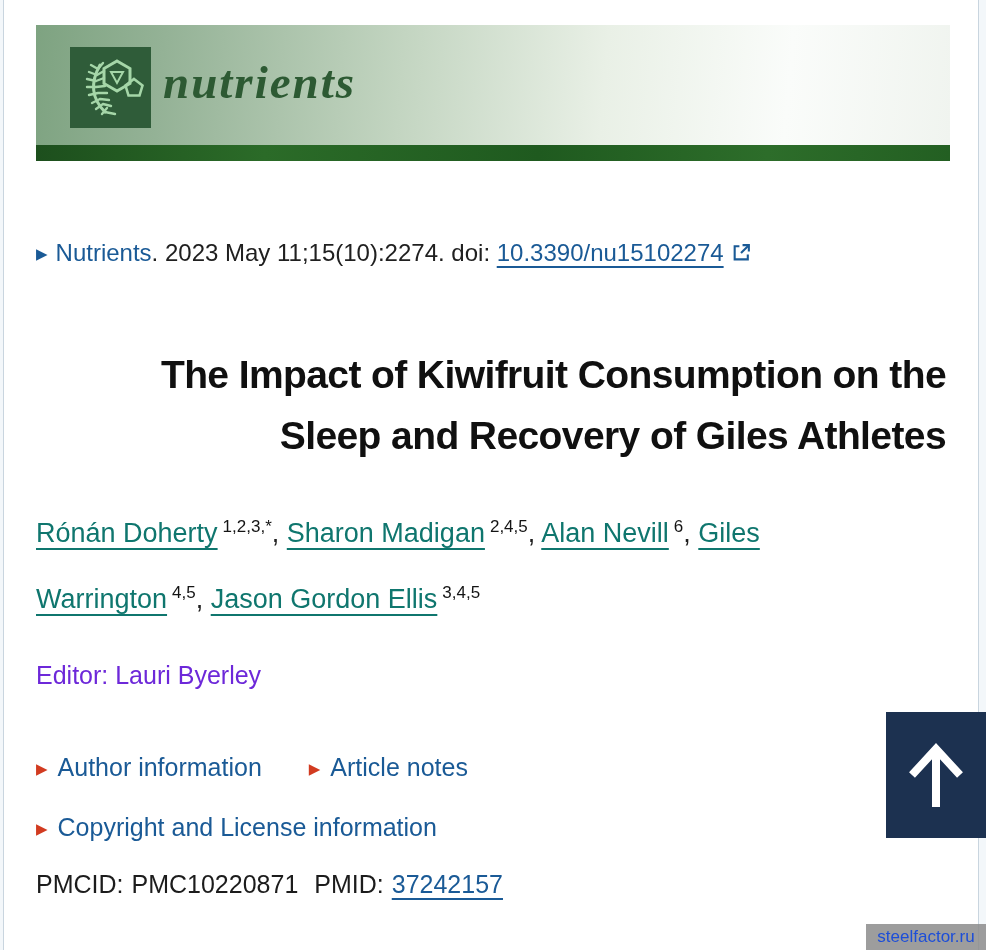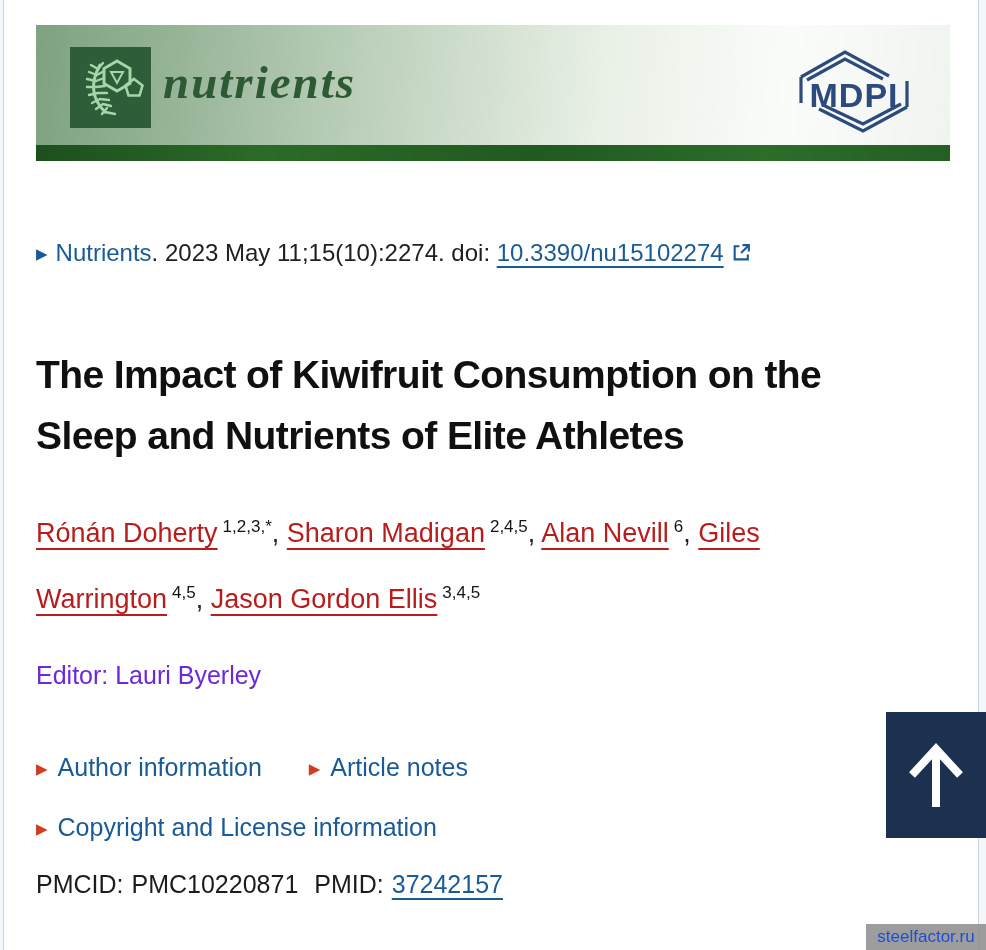--- a/index.html
+++ b/index.html
@@ -33,26 +33,26 @@
   .caret.red  { color:#d23b20; margin-right:10px; }
   a { cursor:pointer; }
   .blue-link { color:#1a5a96; text-decoration:none; }
   .u { text-decoration:underline; text-decoration-thickness:2px; text-underline-offset:5px; }
   .ext-icon { margin-left:7px; vertical-align:-2px; }
 
   
   .title { position:absolute; left:36px; top:344px; width:910px;
     font-size:39px; line-height:61px; font-weight:800; color:#101010;
     letter-spacing:-0.6px; }
-  .title span { display:block; white-space:nowrap; }
+  .title span { display:block; white-space:nowrap;text-align:right; }
 
   
   .authors { position:absolute; left:36px; top:497px; width:835px;
     font-size:27px; line-height:60px; color:#1f1f1f; }
-  .author-link { color:#b91c1c; text-decoration:underline;
+  .author-link { color:#0f766e; text-decoration:underline;
     text-decoration-thickness:2px; text-underline-offset:6px; }
   .authors sup { font-size:17px; margin-left:5px; color:#141414; }
 
   
   .editor { position:absolute; left:36px; top:661px; font-size:25px; color:#6d28d9; }
 
   
   .info-row { position:absolute; left:36px; font-size:25px; line-height:34px; }
   .info-row-1 { top:750px;text-align:center; }
   .info-row-2 { top:810px; }
@@ -89,50 +89,37 @@
             <path d="M30,18 C21,34 20,50 35,65" stroke-width="3" stroke-linecap="round"></path>
             <path d="M28,22 l-7,-4 M27,28 l-8,-3 M26,34 l-9,-2 M26,40 l-9,0 M28,46 l-9,2 M30,52 l-8,4 M33,57 l-7,5 M37,61 l-5,6
                      M28,22 l5,-6 M27,28 l7,-4 M26,34 l8,-3 M26,40 l9,-1 M28,46 l9,0 M30,52 l9,1 M33,57 l8,2 M35,65 l10,2" stroke-width="2.4" stroke-linecap="round"></path>
             <polygon points="47,14 60,21.5 60,36.5 47,44 34,36.5 34,21.5" stroke-width="3"></polygon>
             <path d="M41,25 L53,25 L47,36 Z" stroke-width="2"></path>
             <polygon points="64,32 72.5,38.5 69.5,48.5 58.5,48.5 55.5,38.5" stroke-width="2.6"></polygon>
           </g>
         </svg>
       </div>
       <div class="nutrients-wordmark">nutrients</div>
-      <div class="mdpi-logo">
-        <svg width="132" height="92" viewBox="0 0 132 92">
-          <g stroke="#2c4a7c" fill="none" stroke-width="3.2">
-            <path d="M13,34 L57,9 L101,33"></path>
-            <path d="M19,37 L57,16 L95,36"></path>
-            <path d="M13,34 L13,60"></path>
-            <path d="M119,38 L119,64"></path>
-            <path d="M119,64 L75,88 L31,66"></path>
-            <path d="M113,61 L75,81 L37,63"></path>
-          </g>
-          <text x="66" y="64" text-anchor="middle" font-family="Liberation Sans, sans-serif" font-size="34" font-weight="700" letter-spacing="1" fill="#2c4a7c">MDPI</text>
-        </svg>
-      </div>
     </div>
     <div class="banner-strip"></div>
   </header>
 
   <div class="citation">
     <a class="blue-link"><span class="caret blue">▶</span><span>Nutrients</span></a><span>. 2023 May 11;15(10):2274. doi: </span><a class="blue-link u">10.3390/nu15102274</a><svg class="ext-icon" width="21" height="21" viewBox="0 0 20 20">
       <g stroke="#1a5a96" fill="none" stroke-width="2">
         <path d="M8,4 H3.5 V16.5 H16 V12"></path>
         <path d="M11,3 H17 V9"></path>
         <path d="M17,3 L9.5,10.5"></path>
       </g>
     </svg>
   </div>
 
   <h1 class="title">
     <span>The Impact of Kiwifruit Consumption on the</span>
-    <span>Sleep and Nutrients of Elite Athletes</span>
+    <span>Sleep and Recovery of Giles Athletes</span>
   </h1>
 
   <p class="authors">
     <a class="author-link">Rónán Doherty</a><sup>1,2,3,*</sup><span>, </span>
     <a class="author-link">Sharon Madigan</a><sup>2,4,5</sup><span>, </span>
     <a class="author-link">Alan Nevill</a><sup>6</sup><span>, </span>
     <a class="author-link">Giles Warrington</a><sup>4,5</sup><span>, </span>
     <a class="author-link">Jason Gordon Ellis</a><sup>3,4,5</sup>
   </p>
 

